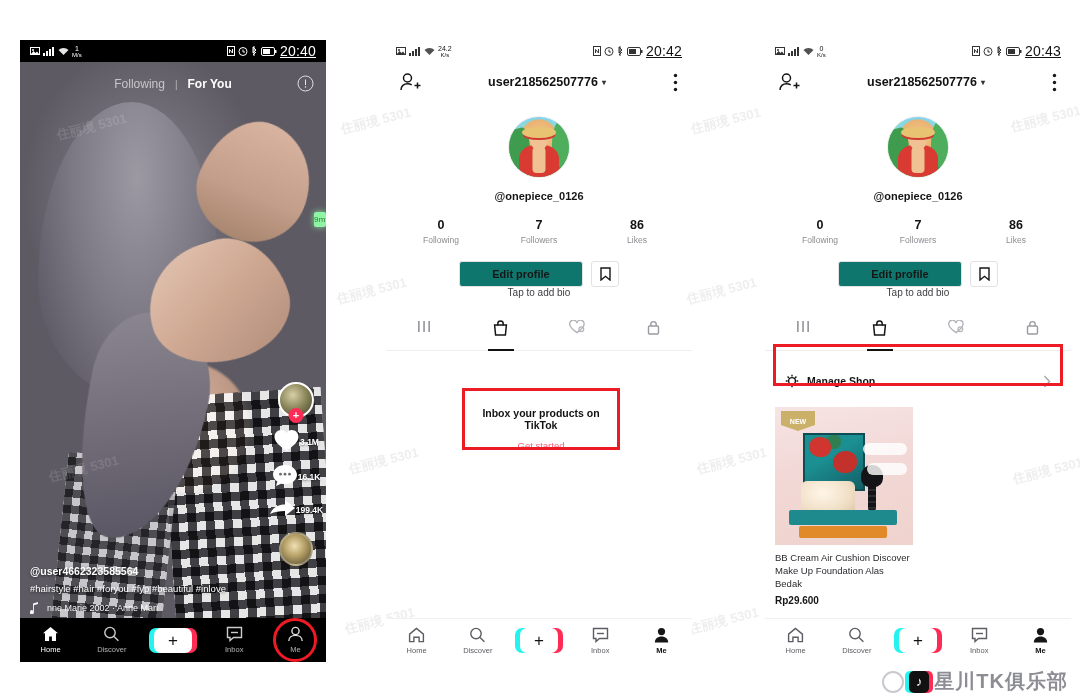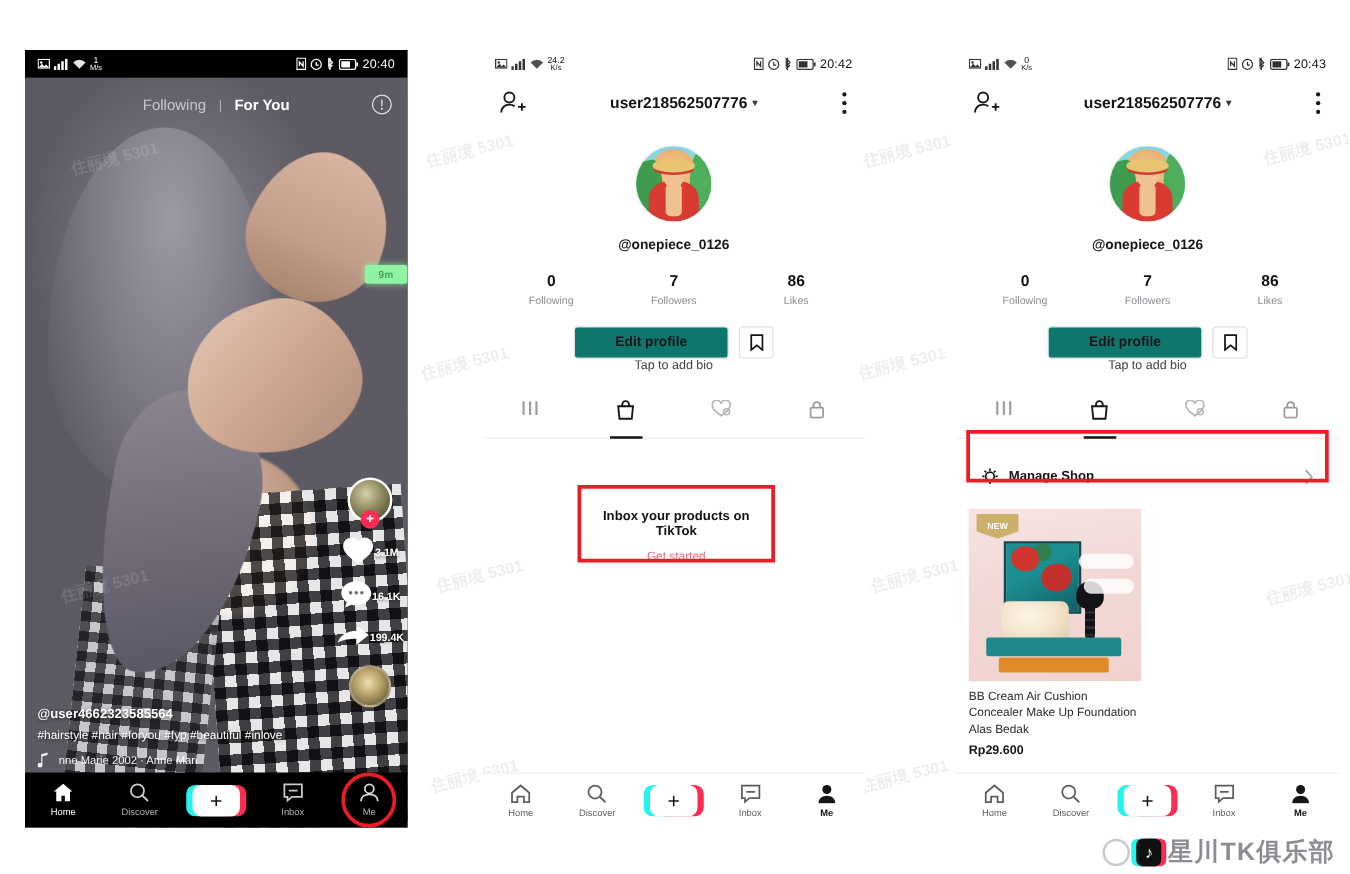--- a/index.html
+++ b/index.html
@@ -22,21 +22,21 @@
   .statusbar {
     height: 22px; display: flex; align-items: center;
     justify-content: space-between; padding: 0 10px;
     font-size: 9px; position: relative; z-index: 6;
   }
   .sb-dark { background: #000; color: #fff; }
   .sb-light { background: #fff; color: #111; }
   .sb-left, .sb-right { display: flex; align-items: center; gap: 3px; }
   .sb-speed { display: flex; flex-direction: column; align-items: center; line-height: 1; font-size: 6px; }
   .sb-speed .num { font-size: 7px; }
-  .sb-time { font-size: 10px; letter-spacing: .2px; }
+  .sb-time { font-size: 14px; letter-spacing: .2px; text-decoration: underline; }
   .ico { display: inline-block; }
   .ico svg { display: block; }
 
   
   .feed { position: relative; width: 306px; height: 600px; overflow: hidden; }
   .video-bg {
     position: absolute; inset: 0;
     background:
       radial-gradient(ellipse 120px 150px at 40% 22%, #8f8c95 0%, #6e6b74 60%, #5d5a63 100%),
       radial-gradient(ellipse 200px 240px at 25% 55%, #b9a79c 0%, #9d8b80 55%, #7d6e66 100%),
@@ -101,21 +101,21 @@
     z-index: 4; color: #fff;
   }
   .feed-tab { font-size: 12px; font-weight: 600; }
   .feed-tab.inactive { color: rgba(255,255,255,.62); font-weight: 500; }
   .feed-tab-sep { color: rgba(255,255,255,.5); font-size: 10px; }
   .feed-top-right { position: absolute; right: 12px; top: 13px; }
 
   .green-badge {
     position: absolute; right: 0; top: 150px; z-index: 4;
     background: #8ef3a2; color: #2d7a3d;
-    font-size: 8px; padding: 3px 11px;
+    font-size: 8px; padding: 3px 0;
     border-radius: 2px;
     box-shadow: 0 0 6px rgba(140,255,170,.8);
     letter-spacing: .5px;
   }
 
   .rail {
     position: absolute; right: 6px; top: 320px; width: 48px;
     display: flex; flex-direction: column; align-items: center; gap: 10px;
     z-index: 5;
   }
@@ -928,21 +928,21 @@
           <div class="prod-flower1"></div>
           <div class="prod-flower2"></div>
           <div class="prod-puff"></div>
           <div class="prod-brush"></div>
           <div class="prod-tag1"></div>
           <div class="prod-tag2"></div>
           <div class="prod-ribbon"></div>
           <div class="prod-ribbon2"></div>
           <div class="prod-new">NEW</div>
         </div>
-        <div class="prod-name">BB Cream Air Cushion Concealer Make Up Foundation Alas Bedak</div>
+        <div class="prod-name">BB Cream Air Cushion Discover Make Up Foundation Alas Bedak</div>
         <div class="prod-price">Rp29.600</div>
       </div>
     </div>
 
     <div class="redbox" style="left:8px;top:304px;width:290px;height:42px;"></div>
 
     <div class="pnav">
       <div class="pnav-item">
         <span class="ico">
           <svg width="17" height="16" viewBox="0 0 17 16">

